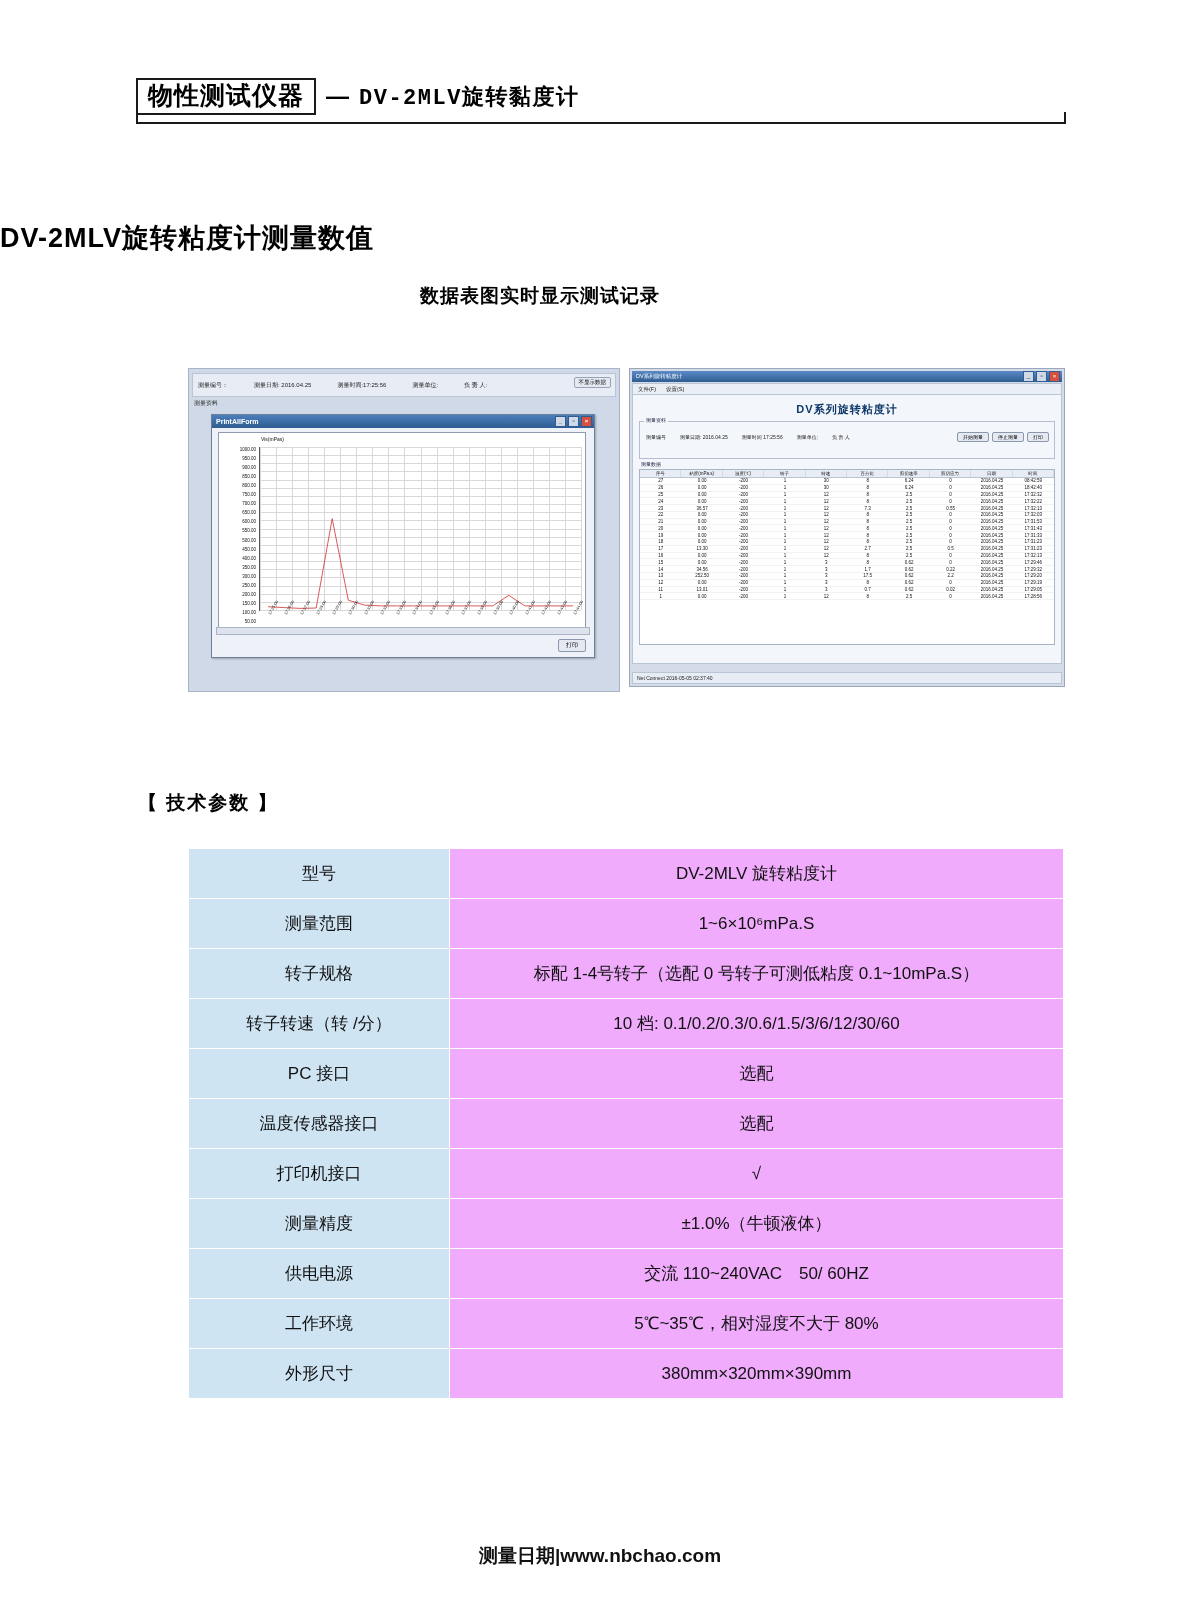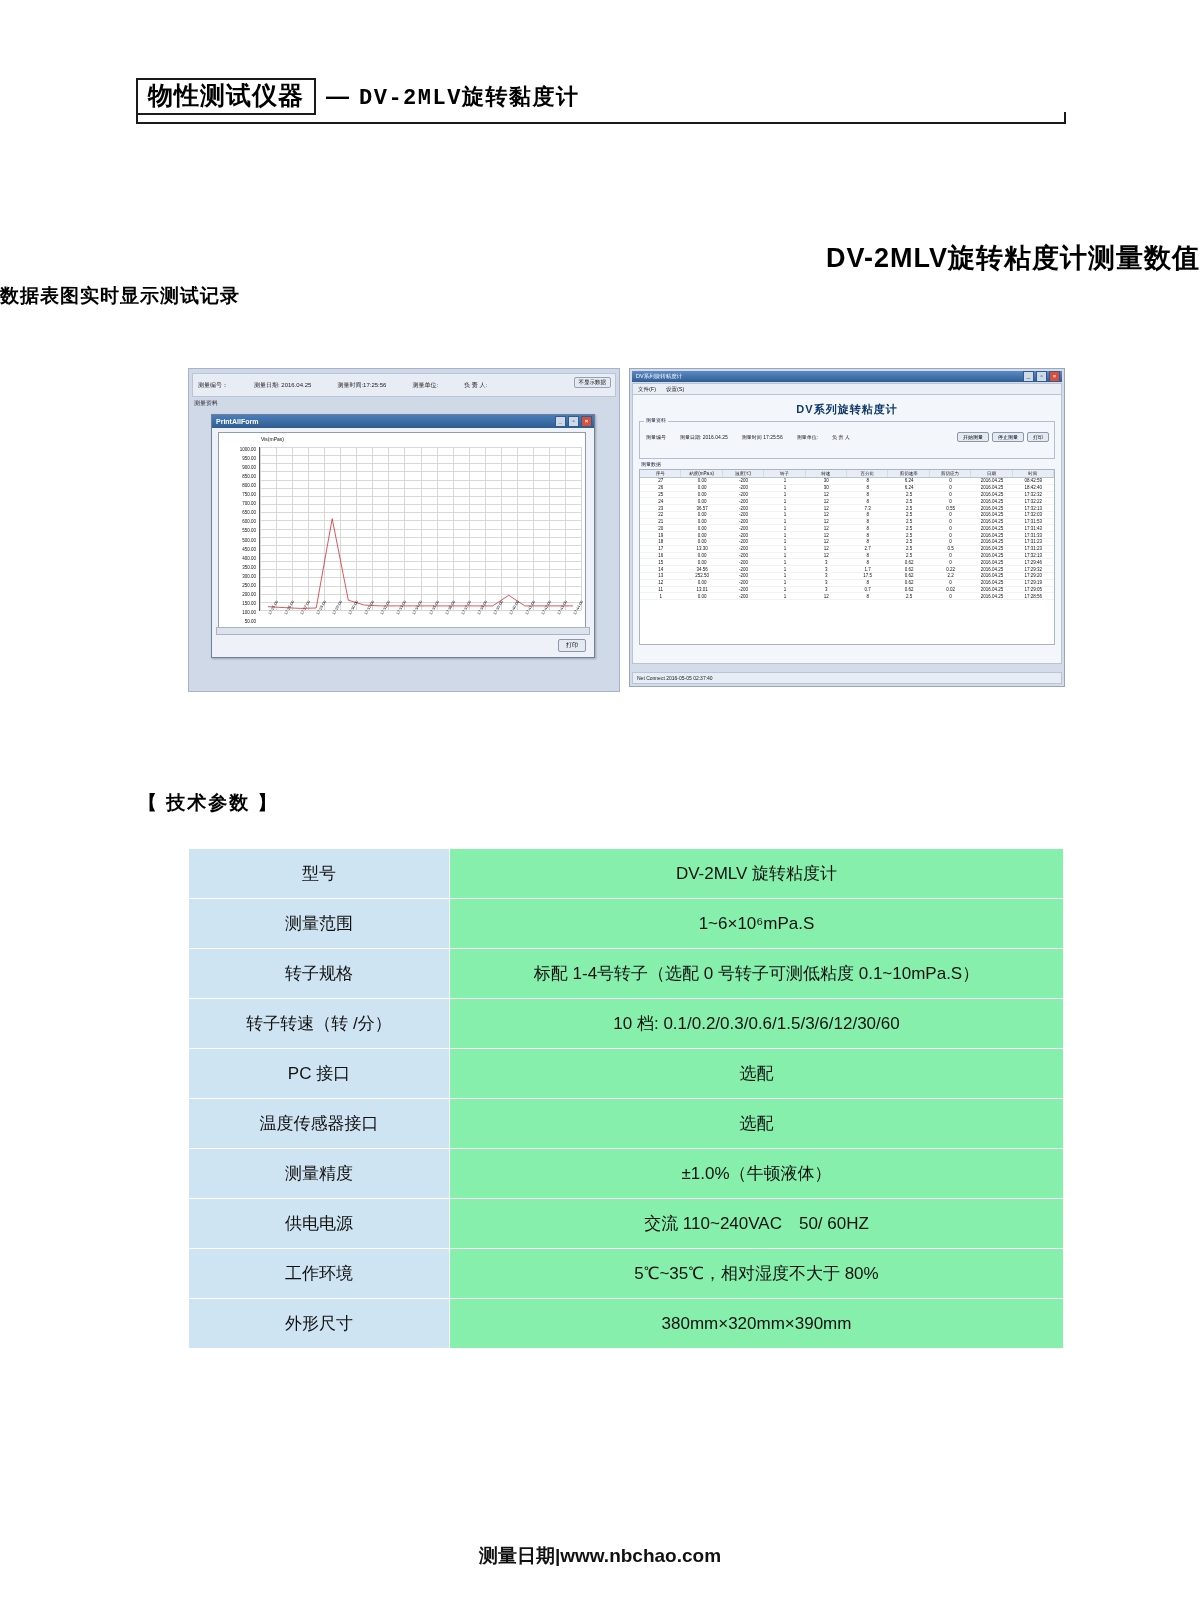--- a/index.html
+++ b/index.html
@@ -33,25 +33,25 @@
   }
   .header-rule-tick{
     position:absolute;left:136px;top:112px;width:2px;height:12px;background:#1a1a1a;
   }
   .header-rule-tick2{
     position:absolute;left:1064px;top:112px;width:2px;height:12px;background:#1a1a1a;
   }
 
   
   .doc-title{
-    position:absolute;top:240px;left:0;width:1200px;text-align:right;
+    position:absolute;top:220px;left:0;width:1200px;text-align:left;
     font-size:27px;font-weight:bold;letter-spacing:1px;
   }
   .doc-subtitle{
-    position:absolute;top:283px;left:0;width:1080px;text-align:left;
+    position:absolute;top:283px;left:0;width:1080px;text-align:center;
     font-size:19px;font-weight:bold;letter-spacing:1px;
   }
 
   
   .shots{
     position:absolute;left:188px;top:368px;width:876px;height:322px;
   }
   .shot{position:absolute;top:0;}
   .shot-left{left:0;width:430px;height:322px;background:#cfd9e8;border:1px solid #a7b3c6;}
   .shot-right{left:441px;width:434px;height:317px;background:#d4dcea;border:1px solid #9aa6ba;}
@@ -133,21 +133,21 @@
   }
   table.spec td{
     border:1px solid #ffffff;
     height:47px;
     font-size:17px;
     text-align:center;
     vertical-align:middle;
     color:#111;
   }
   table.spec td.k{width:258px;background:#cfe4f2;}
-  table.spec td.v{background:#86efac;}
+  table.spec td.v{background:#f0abfc;}
 
   
   .footer{
     position:absolute;left:0;top:1543px;width:1200px;text-align:center;
     font-size:19px;font-weight:bold;color:#111;
   }
 </style>
 </head>
 <body>
 
@@ -579,20 +579,24 @@
       </tr>
       <tr>
         <td class="k">PC 接口</td>
         <td class="v">选配</td>
       </tr>
       <tr>
         <td class="k">温度传感器接口</td>
         <td class="v">选配</td>
       </tr>
       <tr>
+        <td class="k">打印机接口</td>
+        <td class="v">√</td>
+      </tr>
+      <tr>
         <td class="k">测量精度</td>
         <td class="v">±1.0%（牛顿液体）</td>
       </tr>
       <tr>
         <td class="k">供电电源</td>
         <td class="v">交流 110~240VAC　50/ 60HZ</td>
       </tr>
       <tr>
         <td class="k">工作环境</td>
         <td class="v">5℃~35℃，相对湿度不大于 80%</td>

